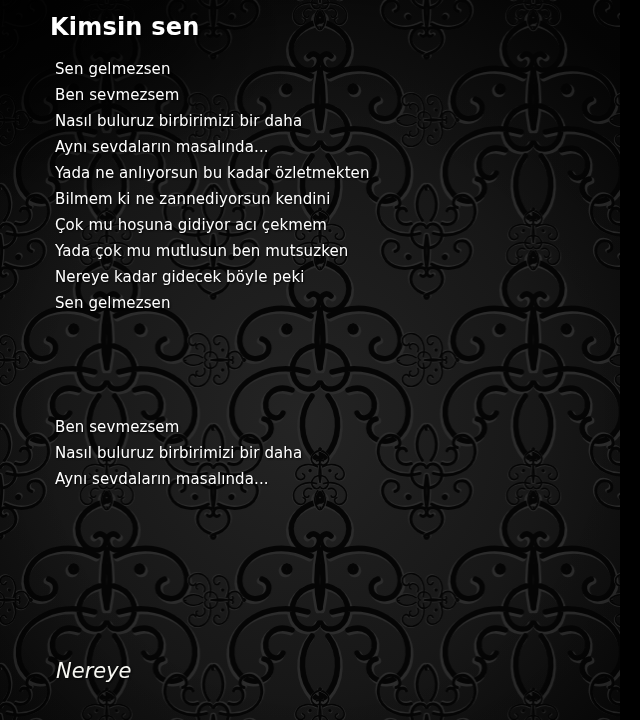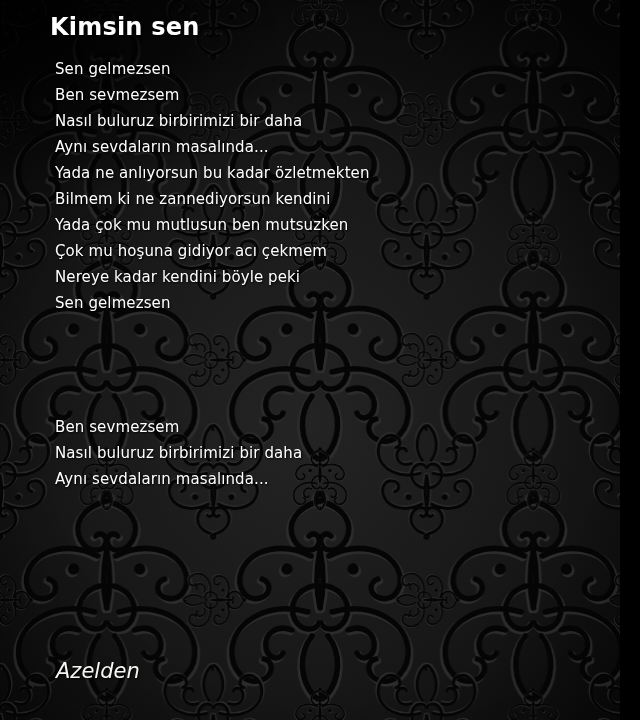--- a/index.html
+++ b/index.html
@@ -106,27 +106,27 @@
   <div class="content" style="--text-color: #ffffff;">
     <h1 class="title">Kimsin sen</h1>
 
     <div class="stanza stanza1">
         <div class="line">Sen gelmezsen</div>
         <div class="line">Ben sevmezsem</div>
         <div class="line">Nasıl buluruz birbirimizi bir daha</div>
         <div class="line">Aynı sevdaların masalında...</div>
         <div class="line">Yada ne anlıyorsun bu kadar özletmekten</div>
         <div class="line">Bilmem ki ne zannediyorsun kendini</div>
+        <div class="line">Çok mu hoşuna gidiyor acı çekmem</div>
         <div class="line">Yada çok mu mutlusun ben mutsuzken</div>
-        <div class="line">Çok mu hoşuna gidiyor acı çekmem</div>
-        <div class="line">Nereye kadar kendini böyle peki</div>
+        <div class="line">Nereye kadar gidecek böyle peki</div>
         <div class="line">Sen gelmezsen</div>
       </div>
 
     <div class="stanza stanza2">
         <div class="line">Ben sevmezsem</div>
         <div class="line">Nasıl buluruz birbirimizi bir daha</div>
         <div class="line">Aynı sevdaların masalında...</div>
       </div>
 
-    <div class="author">Azelden</div>
+    <div class="author">Nereye</div>
   </div>
 </div>
 
 </body></html>

